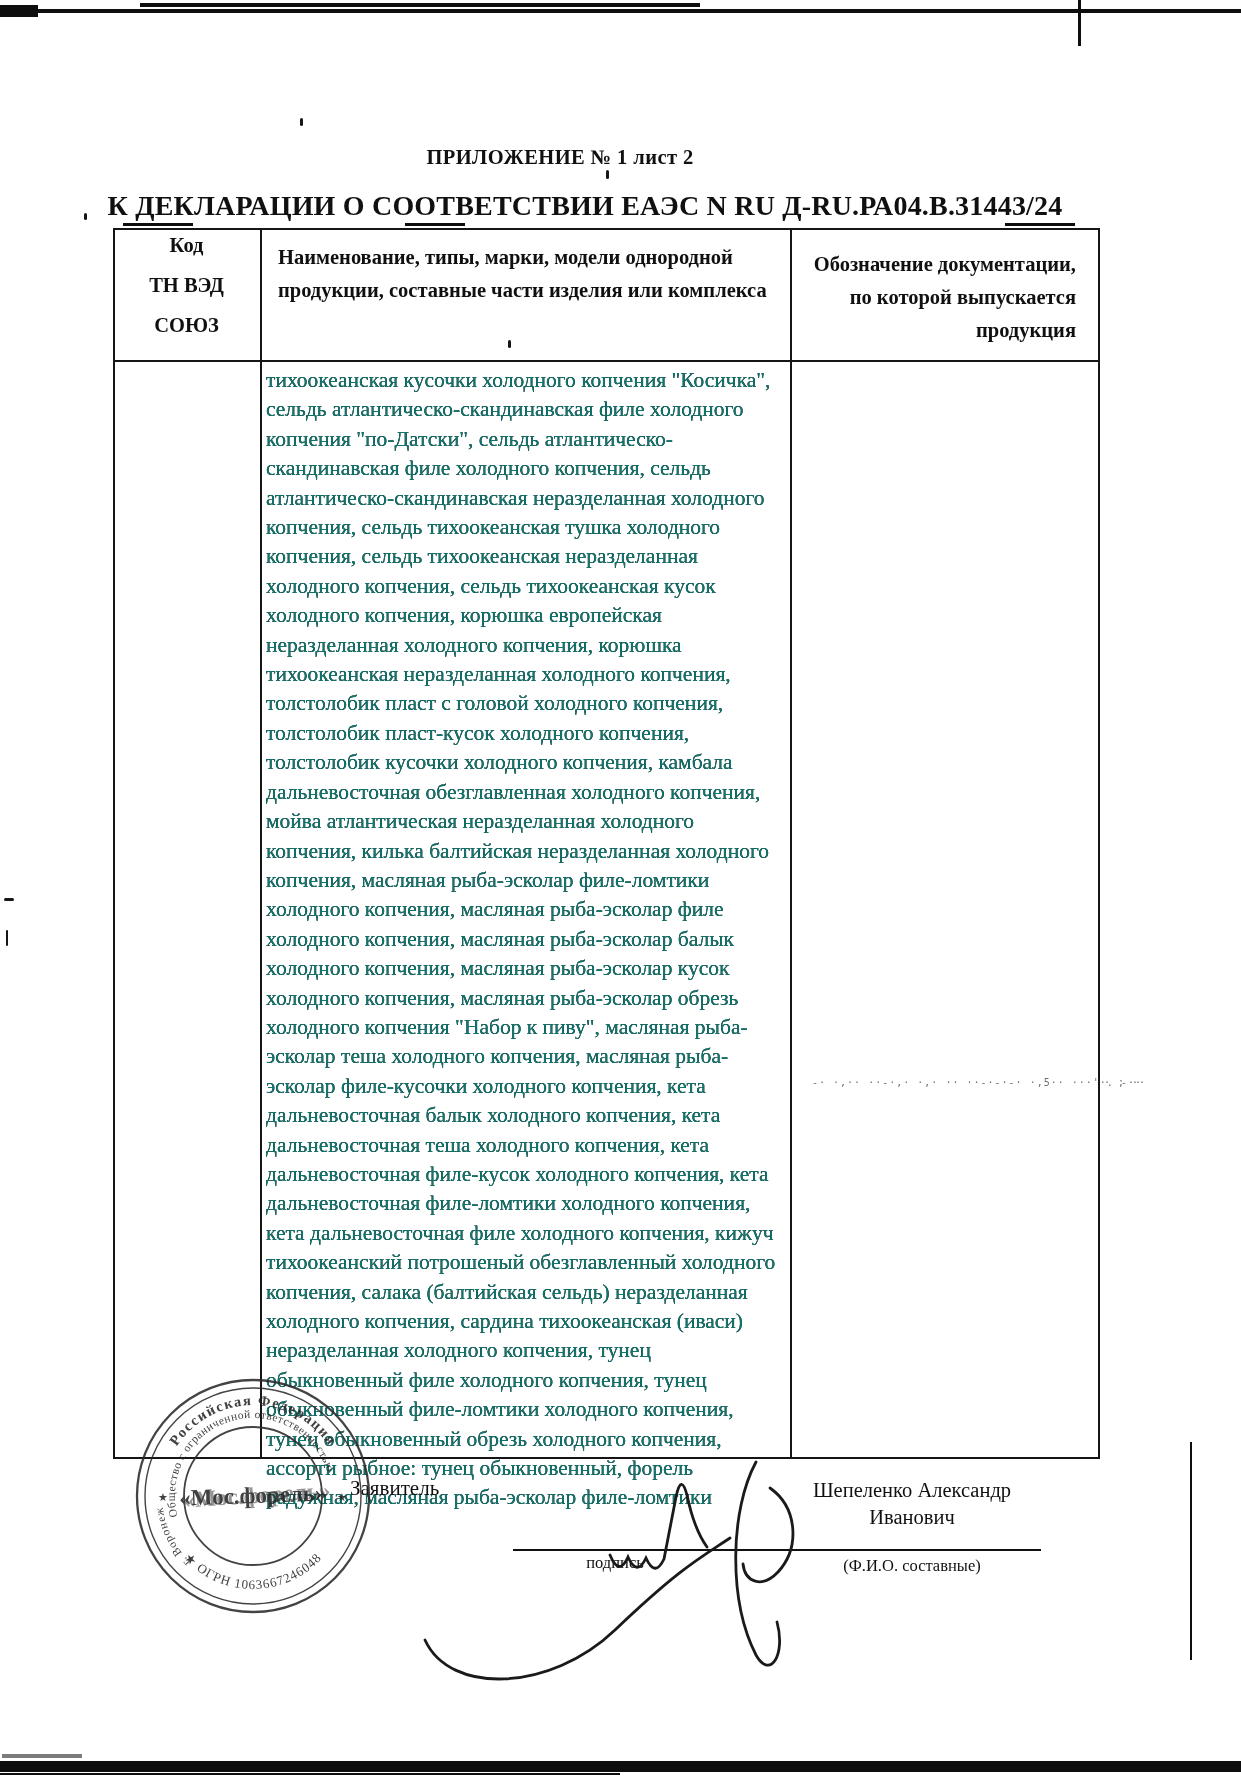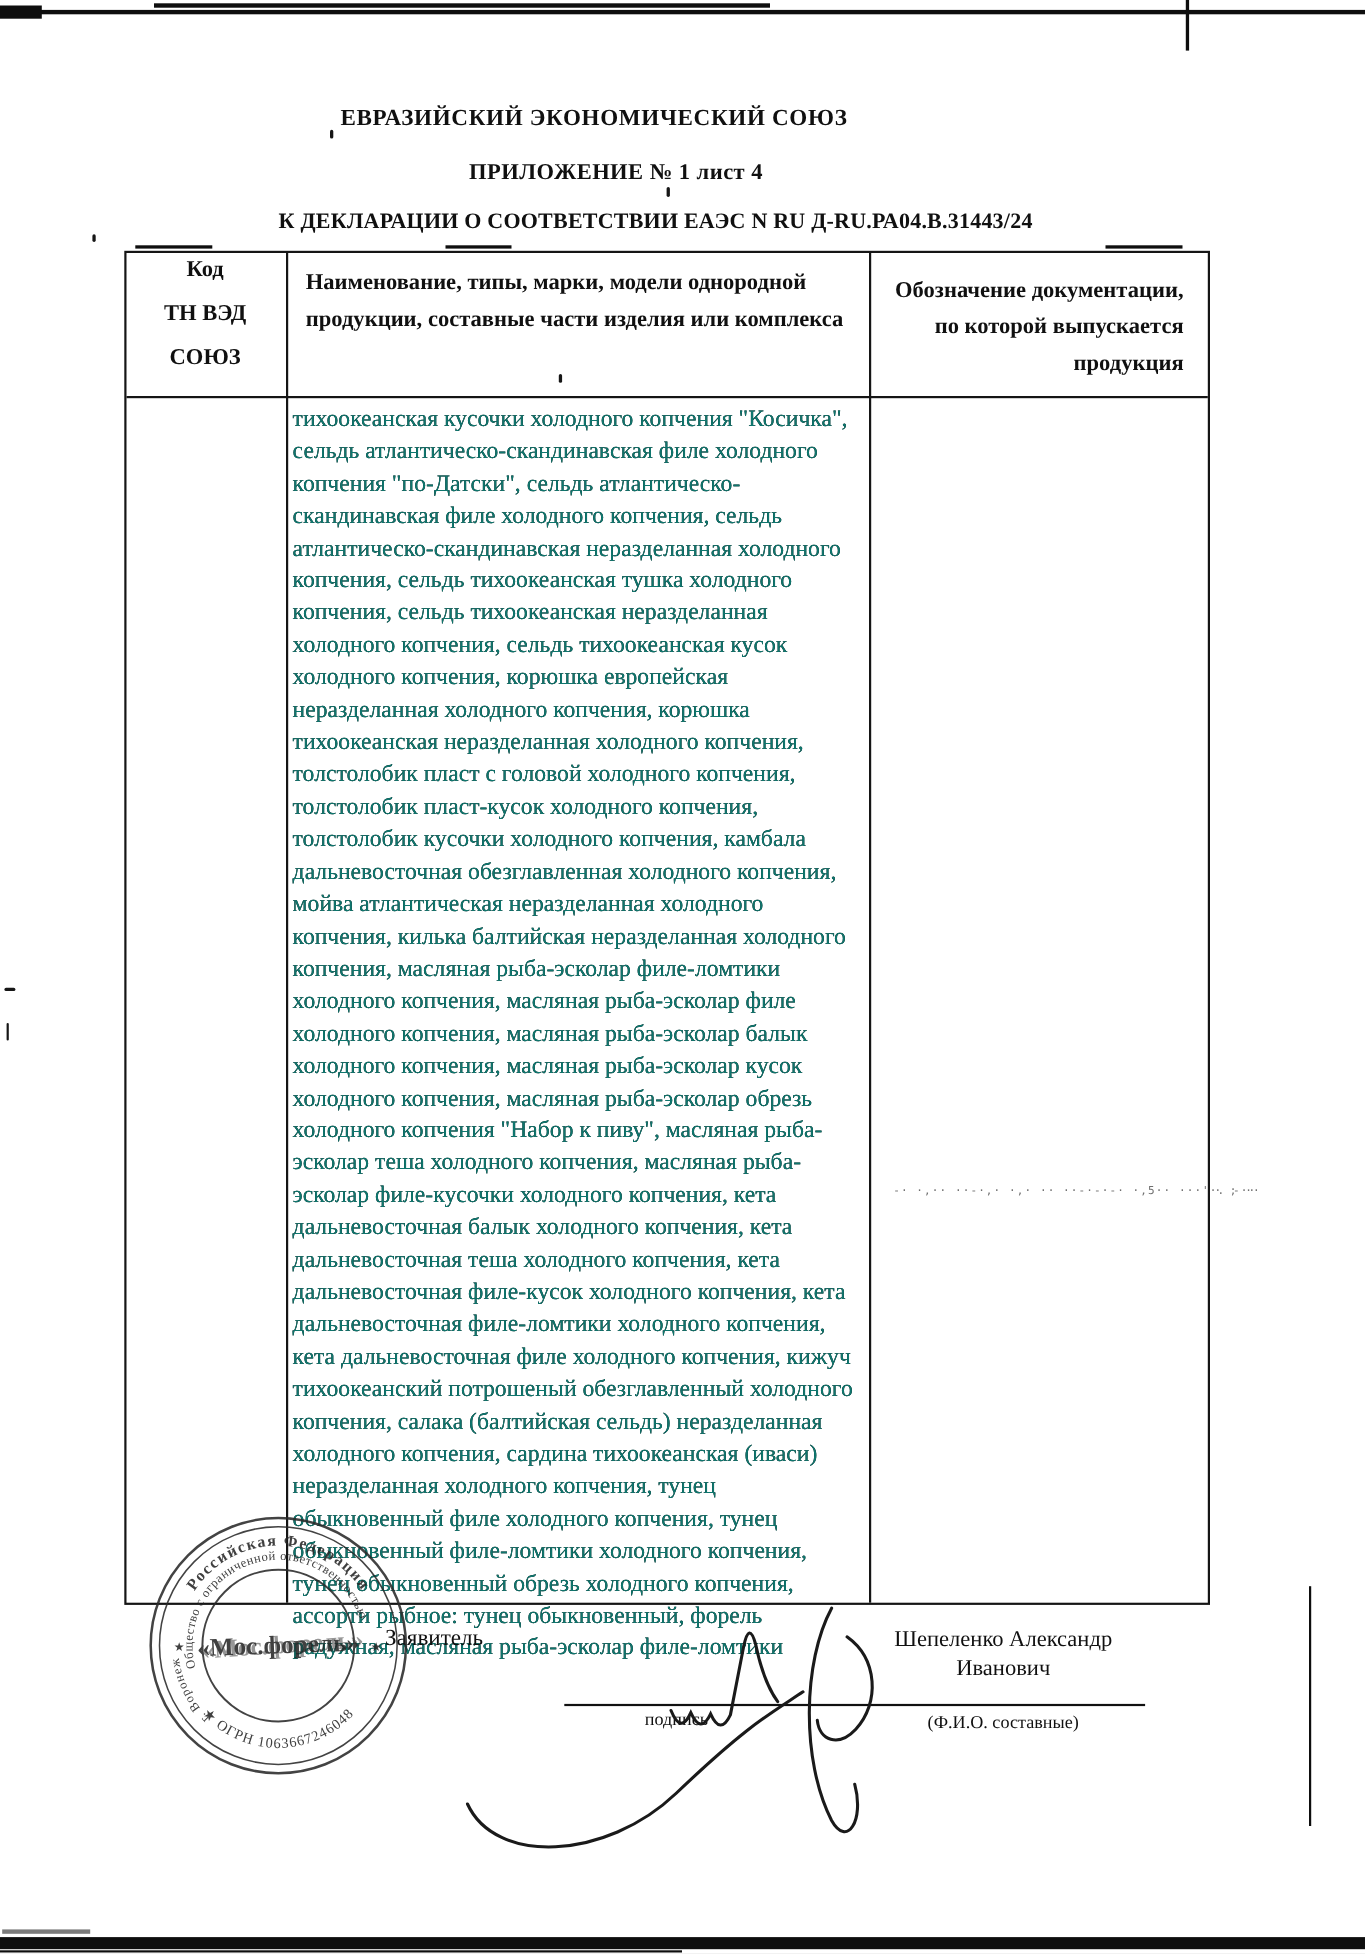--- a/index.html
+++ b/index.html
@@ -7,21 +7,21 @@
     position:relative; width:1241px; height:1776px; margin:0 auto;
     background:#ffffff; overflow:hidden;
     font-family:"Liberation Serif","DejaVu Serif",serif;
     color:#101010;
   }
   .abs{position:absolute;}
   .art{position:absolute; background:#0e0e0e;}
   .hdr{position:absolute; font-weight:bold; text-align:center; white-space:nowrap;}
   .h1{left:0; width:1080px; top:95px;  font-size:21px; letter-spacing:0.6px;}
   .h2{left:0; width:1120px; top:146px; font-size:20.5px; letter-spacing:0.4px;}
-  .h3{left:0; width:1170px; top:190px; font-size:20px; letter-spacing:0.2px;padding-left:11px;}
+  .h3{left:0; width:1170px; top:190px; font-size:28px; letter-spacing:0.2px;}
   
   .tbl{position:absolute; left:113px; top:228px; width:983px; height:1227px;
        border:2.4px solid #151515;}
   .vline{position:absolute; top:0; bottom:0; width:2px; background:#151515;}
   .hline{position:absolute; left:0; right:0; height:2px; background:#151515;}
   .col1h{position:absolute; left:113px; top:234px; width:147px; text-align:center;
          font-weight:bold; font-size:20.5px;}
   .col1h span{display:block; margin-bottom:17px;}
   .col2h{position:absolute; left:278px; top:241px; width:494px; 
          font-weight:bold; font-size:20.5px; line-height:33px;}
@@ -63,22 +63,21 @@
   <div class="art" style="left:2px; top:1754px; width:80px; height:4px; opacity:.55;"></div>
 
   <div class="mark" style="left:84px; top:213px; width:3px; height:7px;"></div>
   <div class="mark" style="left:300px; top:118px; width:3px; height:8px;"></div>
   <div class="mark" style="left:606px; top:170px; width:3px; height:9px;"></div>
   <div class="mark" style="left:508px; top:340px; width:3px; height:8px;"></div>
   <div class="mark" style="left:4px; top:898px; width:10px; height:3px;"></div>
   <div class="mark" style="left:6px; top:930px; width:2px; height:16px;"></div>
   <div class="art" style="left:1190px; top:1442px; width:2px; height:218px;"></div>
 
-  <div class="hdr h1">ЕВРАЗИЙСКИЙ ЭКОНОМИЧЕСКИЙ СОЮЗ</div>
-  <div class="hdr h2">ПРИЛОЖЕНИЕ № 1 лист 4</div>
+  <div class="hdr h2">ПРИЛОЖЕНИЕ № 1 лист 2</div>
   <div class="hdr h3">К ДЕКЛАРАЦИИ О СООТВЕТСТВИИ ЕАЭС N RU Д-RU.РА04.В.31443/24</div>
 
   <div class="tbl">
     <div class="vline" style="left:145px;"></div>
     <div class="vline" style="left:675px;"></div>
     <div class="hline" style="top:130px;"></div>
 
     <div class="art" style="left:8px; top:-7px; width:70px; height:3px;"></div>
     <div class="art" style="left:290px; top:-7px; width:60px; height:3px;"></div>
     <div class="art" style="left:890px; top:-7px; width:70px; height:3px;"></div>

